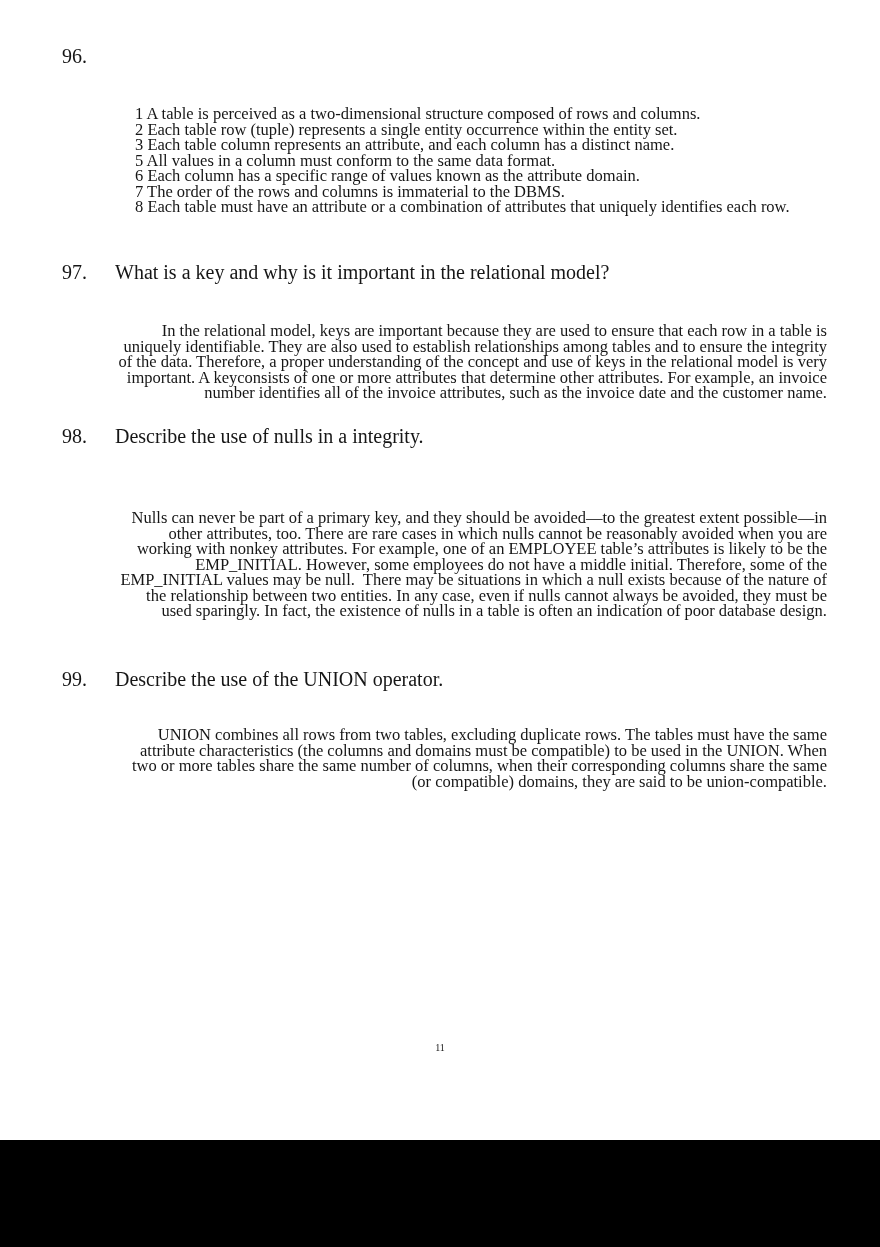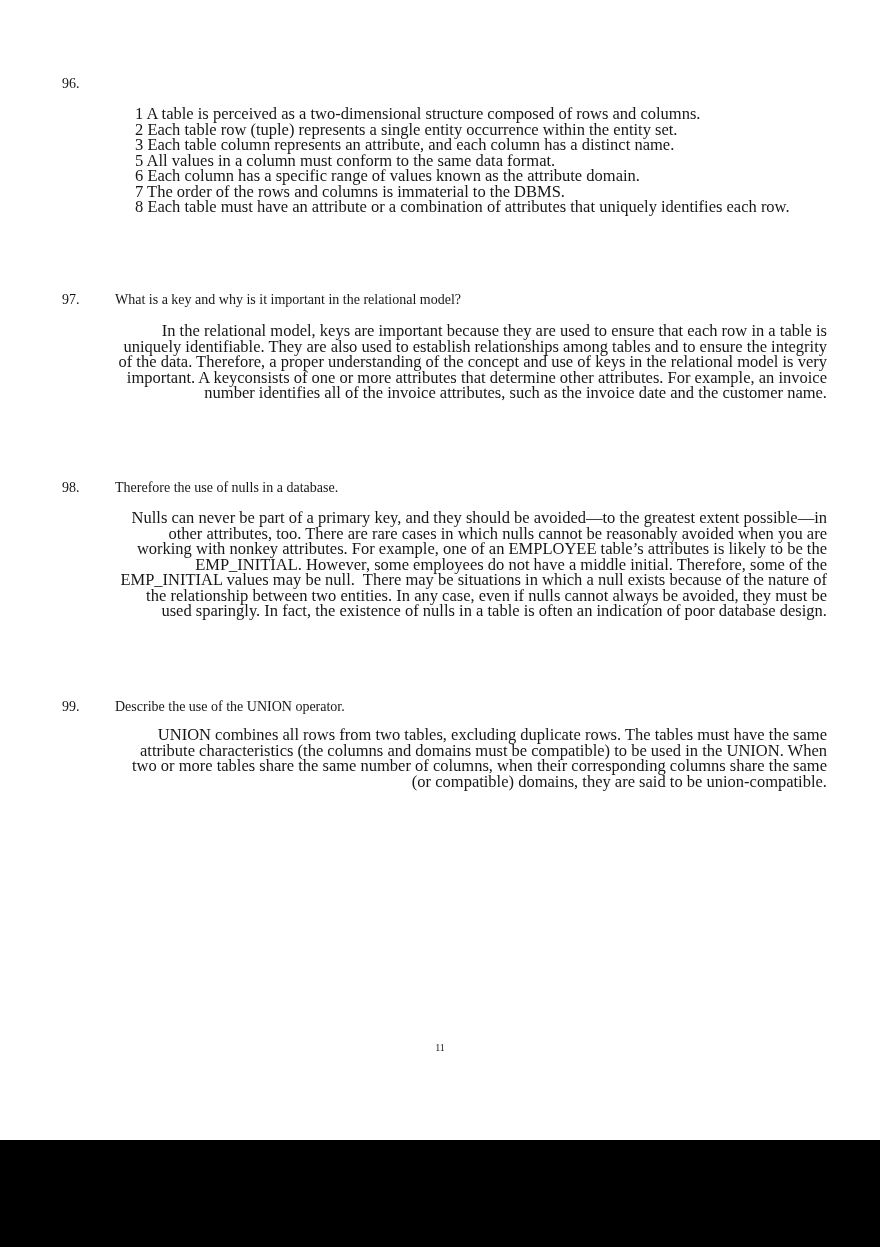--- a/index.html
+++ b/index.html
@@ -13,23 +13,22 @@
     height: 1247px;
     background: #ffffff;
     overflow: hidden;
     font-family: "Liberation Serif", "DejaVu Serif", serif;
     color: #161616;
   }
   .q-row {
     position: absolute;
     left: 62px;
     display: flex;
-    font-size: 14px;
+    font-size: 20px;
     line-height: 16px;
-    margin-top: 28px;
   }
   .q-num {
     width: 53px;
     flex: 0 0 53px;
   }
   .q-text {
     flex: 1 1 auto;
   }
   .answer {
     position: absolute;
@@ -83,23 +82,23 @@
   </div>
 
   <div class="q-row" style="top: 264px; justify-content: space-between;">
     <span class="q-num">97.</span>
     <span class="q-text">What is a key and why is it important in the relational model?</span>
   </div>
   <div class="answer" style="top: 323px;">
     <p>In the relational model, keys are important because they are used to ensure that each row in a table is uniquely identifiable. They are also used to establish relationships among tables and to ensure the integrity of the data. Therefore, a proper understanding of the concept and use of keys in the relational model is very important. A keyconsists of one or more attributes that determine other attributes. For example, an invoice number identifies all of the invoice attributes, such as the invoice date and the customer name.</p>
   </div>
 
-  <div class="q-row" style="top: 452px; align-items: flex-end;">
+  <div class="q-row" style="top: 428px; align-items: flex-end;">
     <span class="q-num">98.</span>
-    <span class="q-text">Therefore the use of nulls in a database.</span>
+    <span class="q-text">Describe the use of nulls in a integrity.</span>
   </div>
   <div class="answer" style="top: 510px;">
     <p>Nulls can never be part of a primary key, and they should be avoided—to the greatest extent possible—in other attributes, too. There are rare cases in which nulls cannot be reasonably avoided when you are working with nonkey attributes. For example, one of an EMPLOYEE table’s attributes is likely to be the EMP_INITIAL. However, some employees do not have a middle initial. Therefore, some of the EMP_INITIAL values may be null.  There may be situations in which a null exists because of the nature of the relationship between two entities. In any case, even if nulls cannot always be avoided, they must be used sparingly. In fact, the existence of nulls in a table is often an indication of poor database design.</p>
   </div>
 
   <div class="q-row" style="top: 671px;">
     <span class="q-num">99.</span>
     <span class="q-text">Describe the use of the UNION operator.</span>
   </div>
   <div class="answer" style="top: 727px;">

